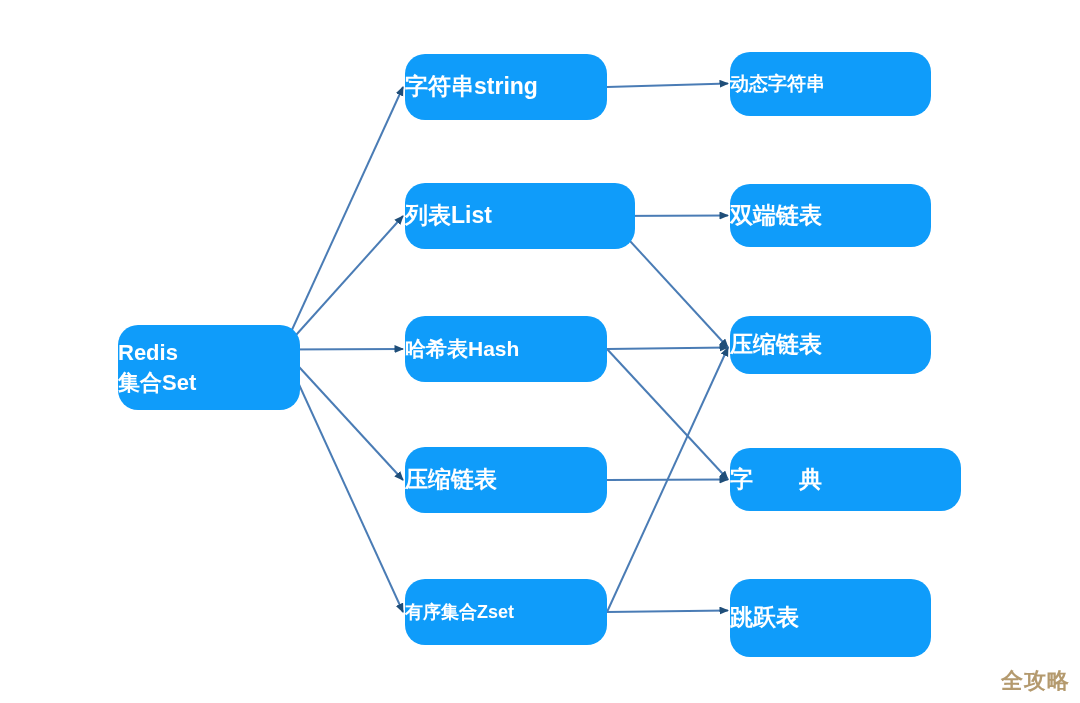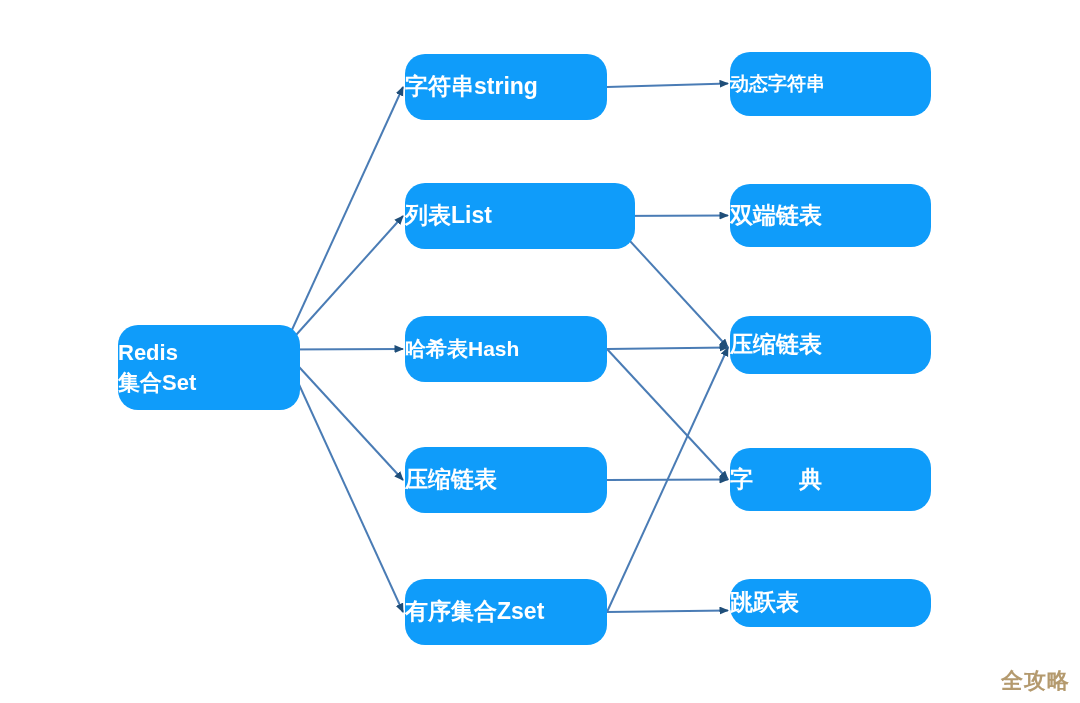--- a/index.html
+++ b/index.html
@@ -75,19 +75,19 @@
       <line x1="607" y1="480" x2="728" y2="479.5" marker-end="url(#arrowhead)"></line>
       <line x1="607" y1="612" x2="728" y2="347.5" marker-end="url(#arrowhead)"></line>
       <line x1="607" y1="612" x2="728" y2="610.5" marker-end="url(#arrowhead)"></line>
     </svg>
   <div class="watermark">全攻略</div>
 <div class="node" style="left: 118px; top: 325px; width: 182px; height: 85px; font-size: 22px;"><div>Redis</div><div>集合Set</div></div>
     <div class="node" style="left: 405px; top: 54px; width: 202px; height: 66px; font-size: 23px;"><div>字符串string</div></div>
     <div class="node" style="left: 405px; top: 183px; width: 230px; height: 66px; font-size: 23px;"><div>列表List</div></div>
     <div class="node" style="left: 405px; top: 316px; width: 202px; height: 66px; font-size: 21px;"><div>哈希表Hash</div></div>
     <div class="node" style="left: 405px; top: 447px; width: 202px; height: 66px; font-size: 23px;"><div>压缩链表</div></div>
-    <div class="node" style="left: 405px; top: 579px; width: 202px; height: 66px; font-size: 23px;"><div>有序集合Zset</div></div>
+    <div class="node" style="left: 405px; top: 579px; width: 202px; height: 66px; font-size: 18px;"><div>有序集合Zset</div></div>
     <div class="node" style="left: 730px; top: 52px; width: 201px; height: 64px; font-size: 19px;"><div>动态字符串</div></div>
     <div class="node" style="left: 730px; top: 184px; width: 201px; height: 63px; font-size: 23px;"><div>双端链表</div></div>
     <div class="node" style="left: 730px; top: 316px; width: 201px; height: 58px; font-size: 23px;"><div>压缩链表</div></div>
-    <div class="node" style="left: 730px; top: 448px; width: 201px; height: 63px; font-size: 23px;"><div>字　　典</div></div>
-    <div class="node" style="left: 730px; top: 579px; width: 201px; height: 48px; font-size: 23px;"><div>跳跃表</div></div>
+    <div class="node" style="left: 730px; top: 448px; width: 231px; height: 63px; font-size: 23px;"><div>字　　典</div></div>
+    <div class="node" style="left: 730px; top: 579px; width: 201px; height: 78px; font-size: 23px;"><div>跳跃表</div></div>
   </div>
 
 </body></html>

